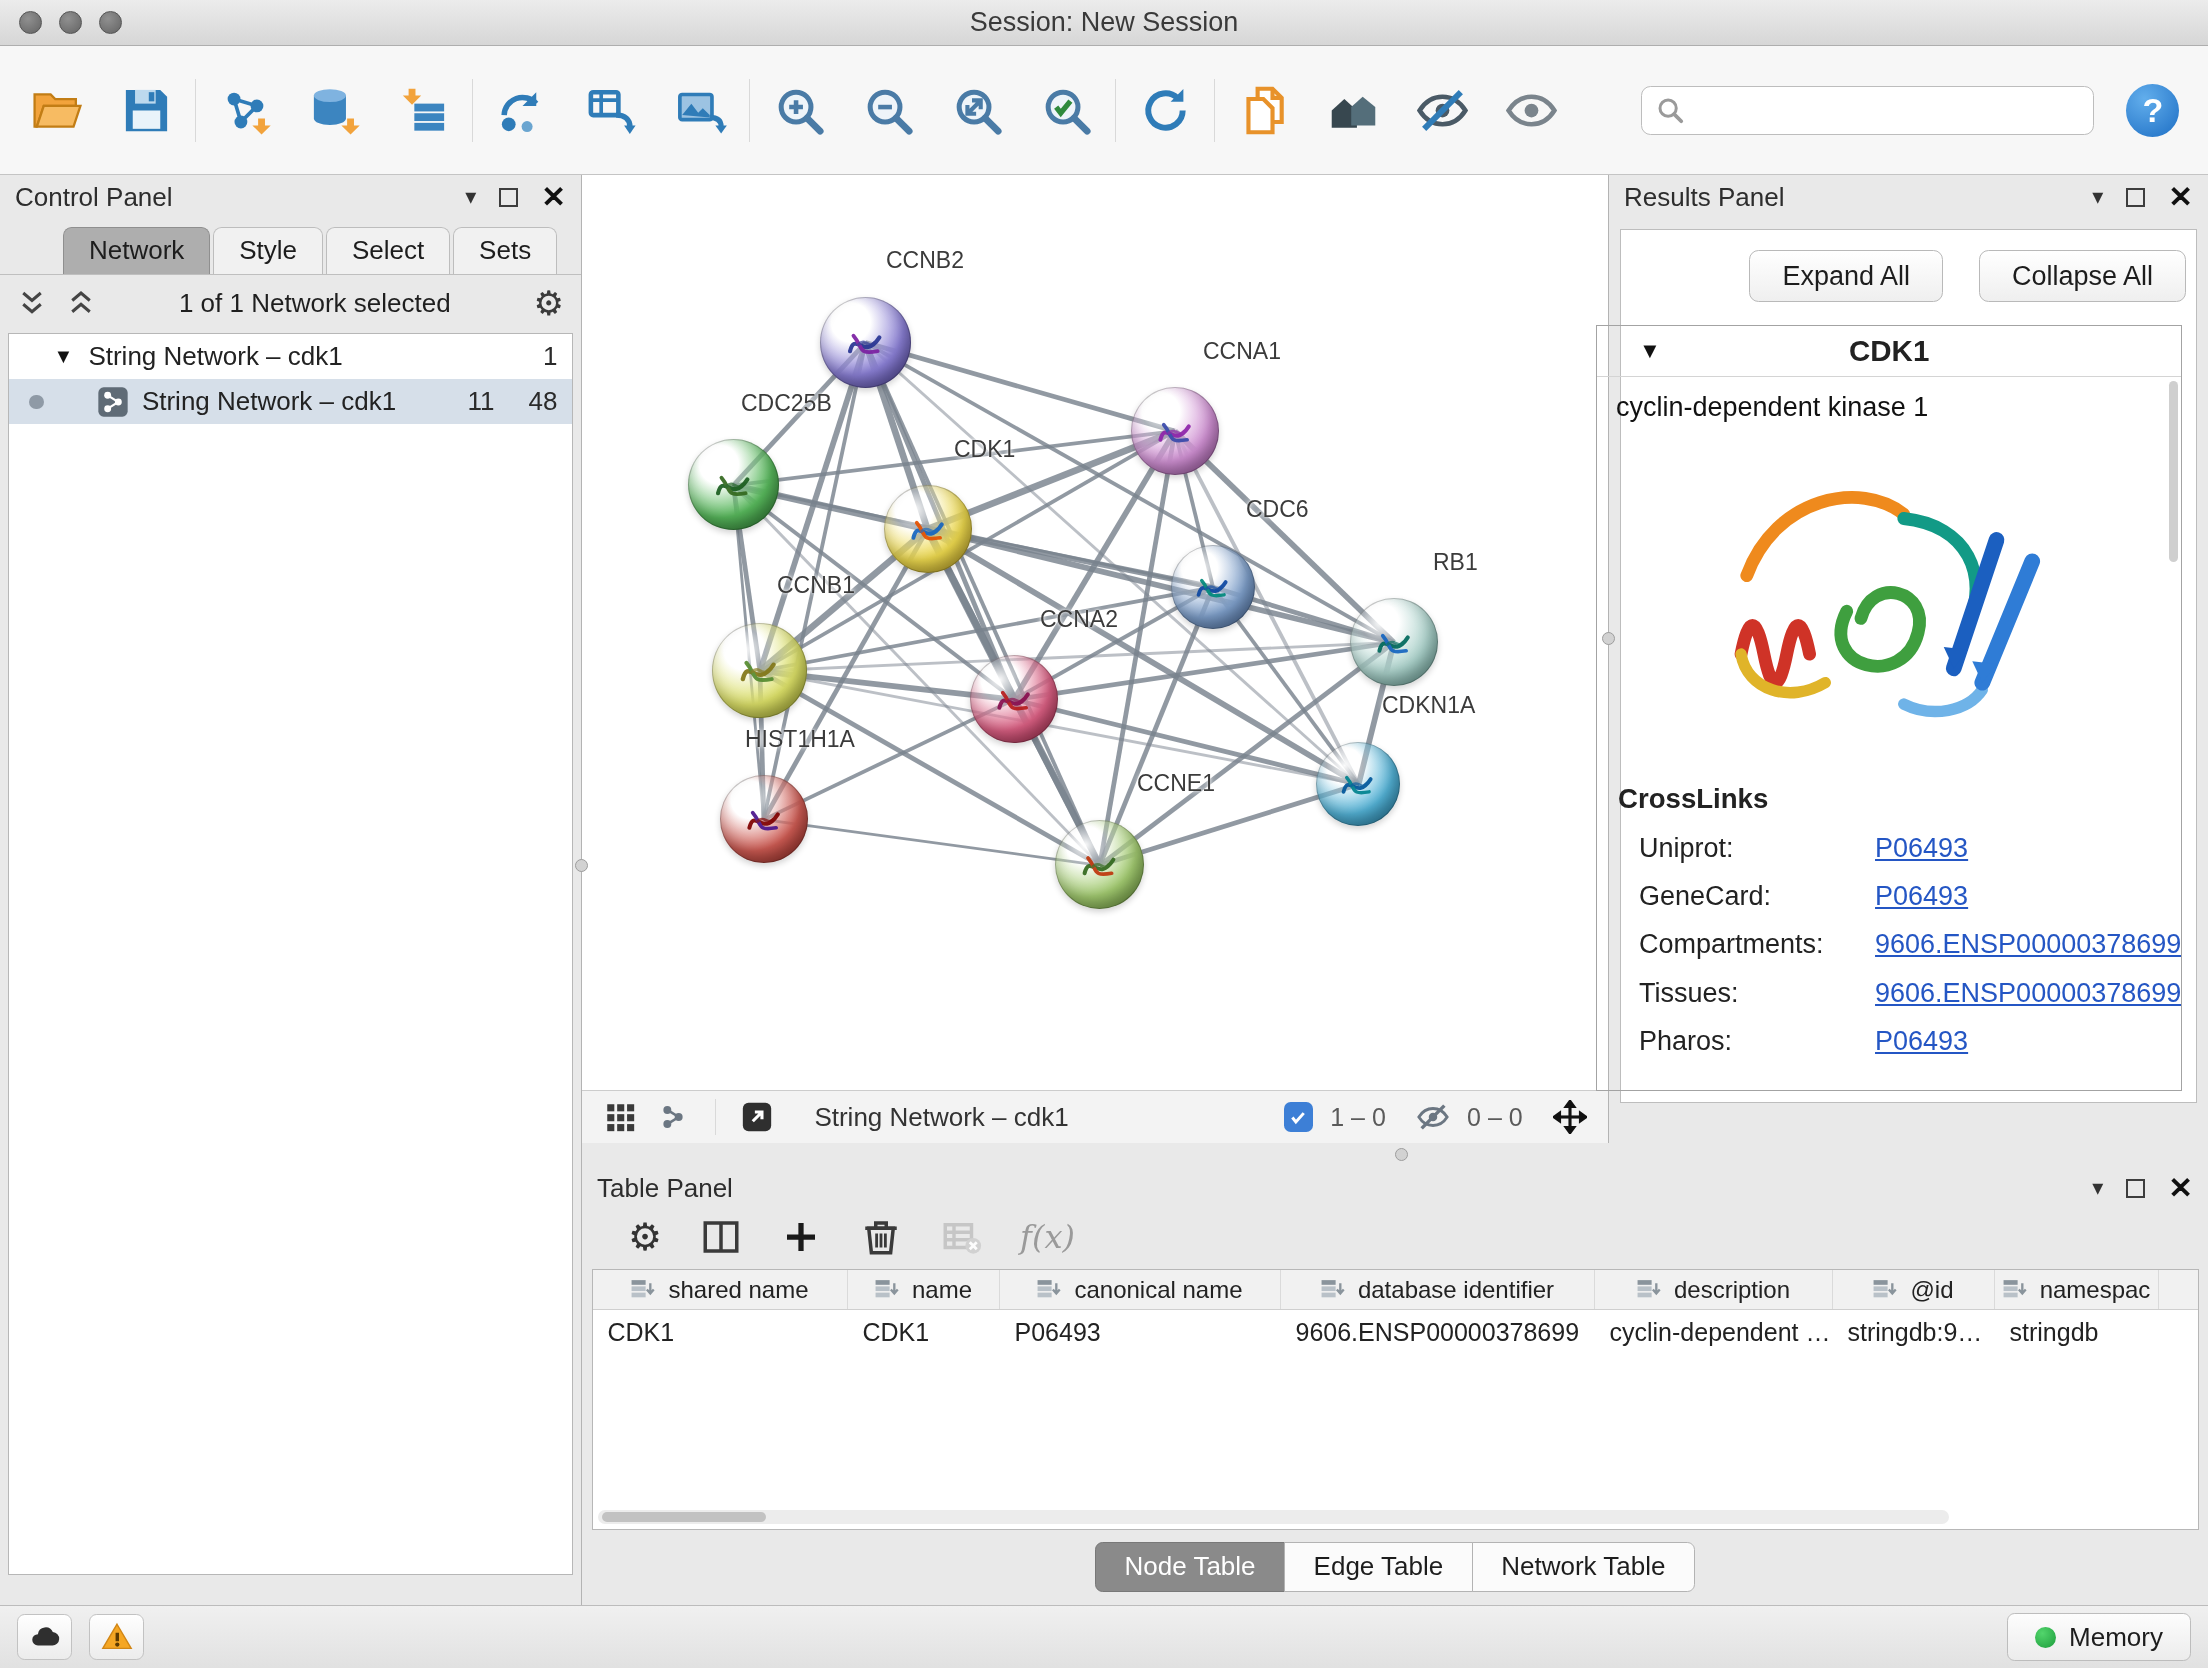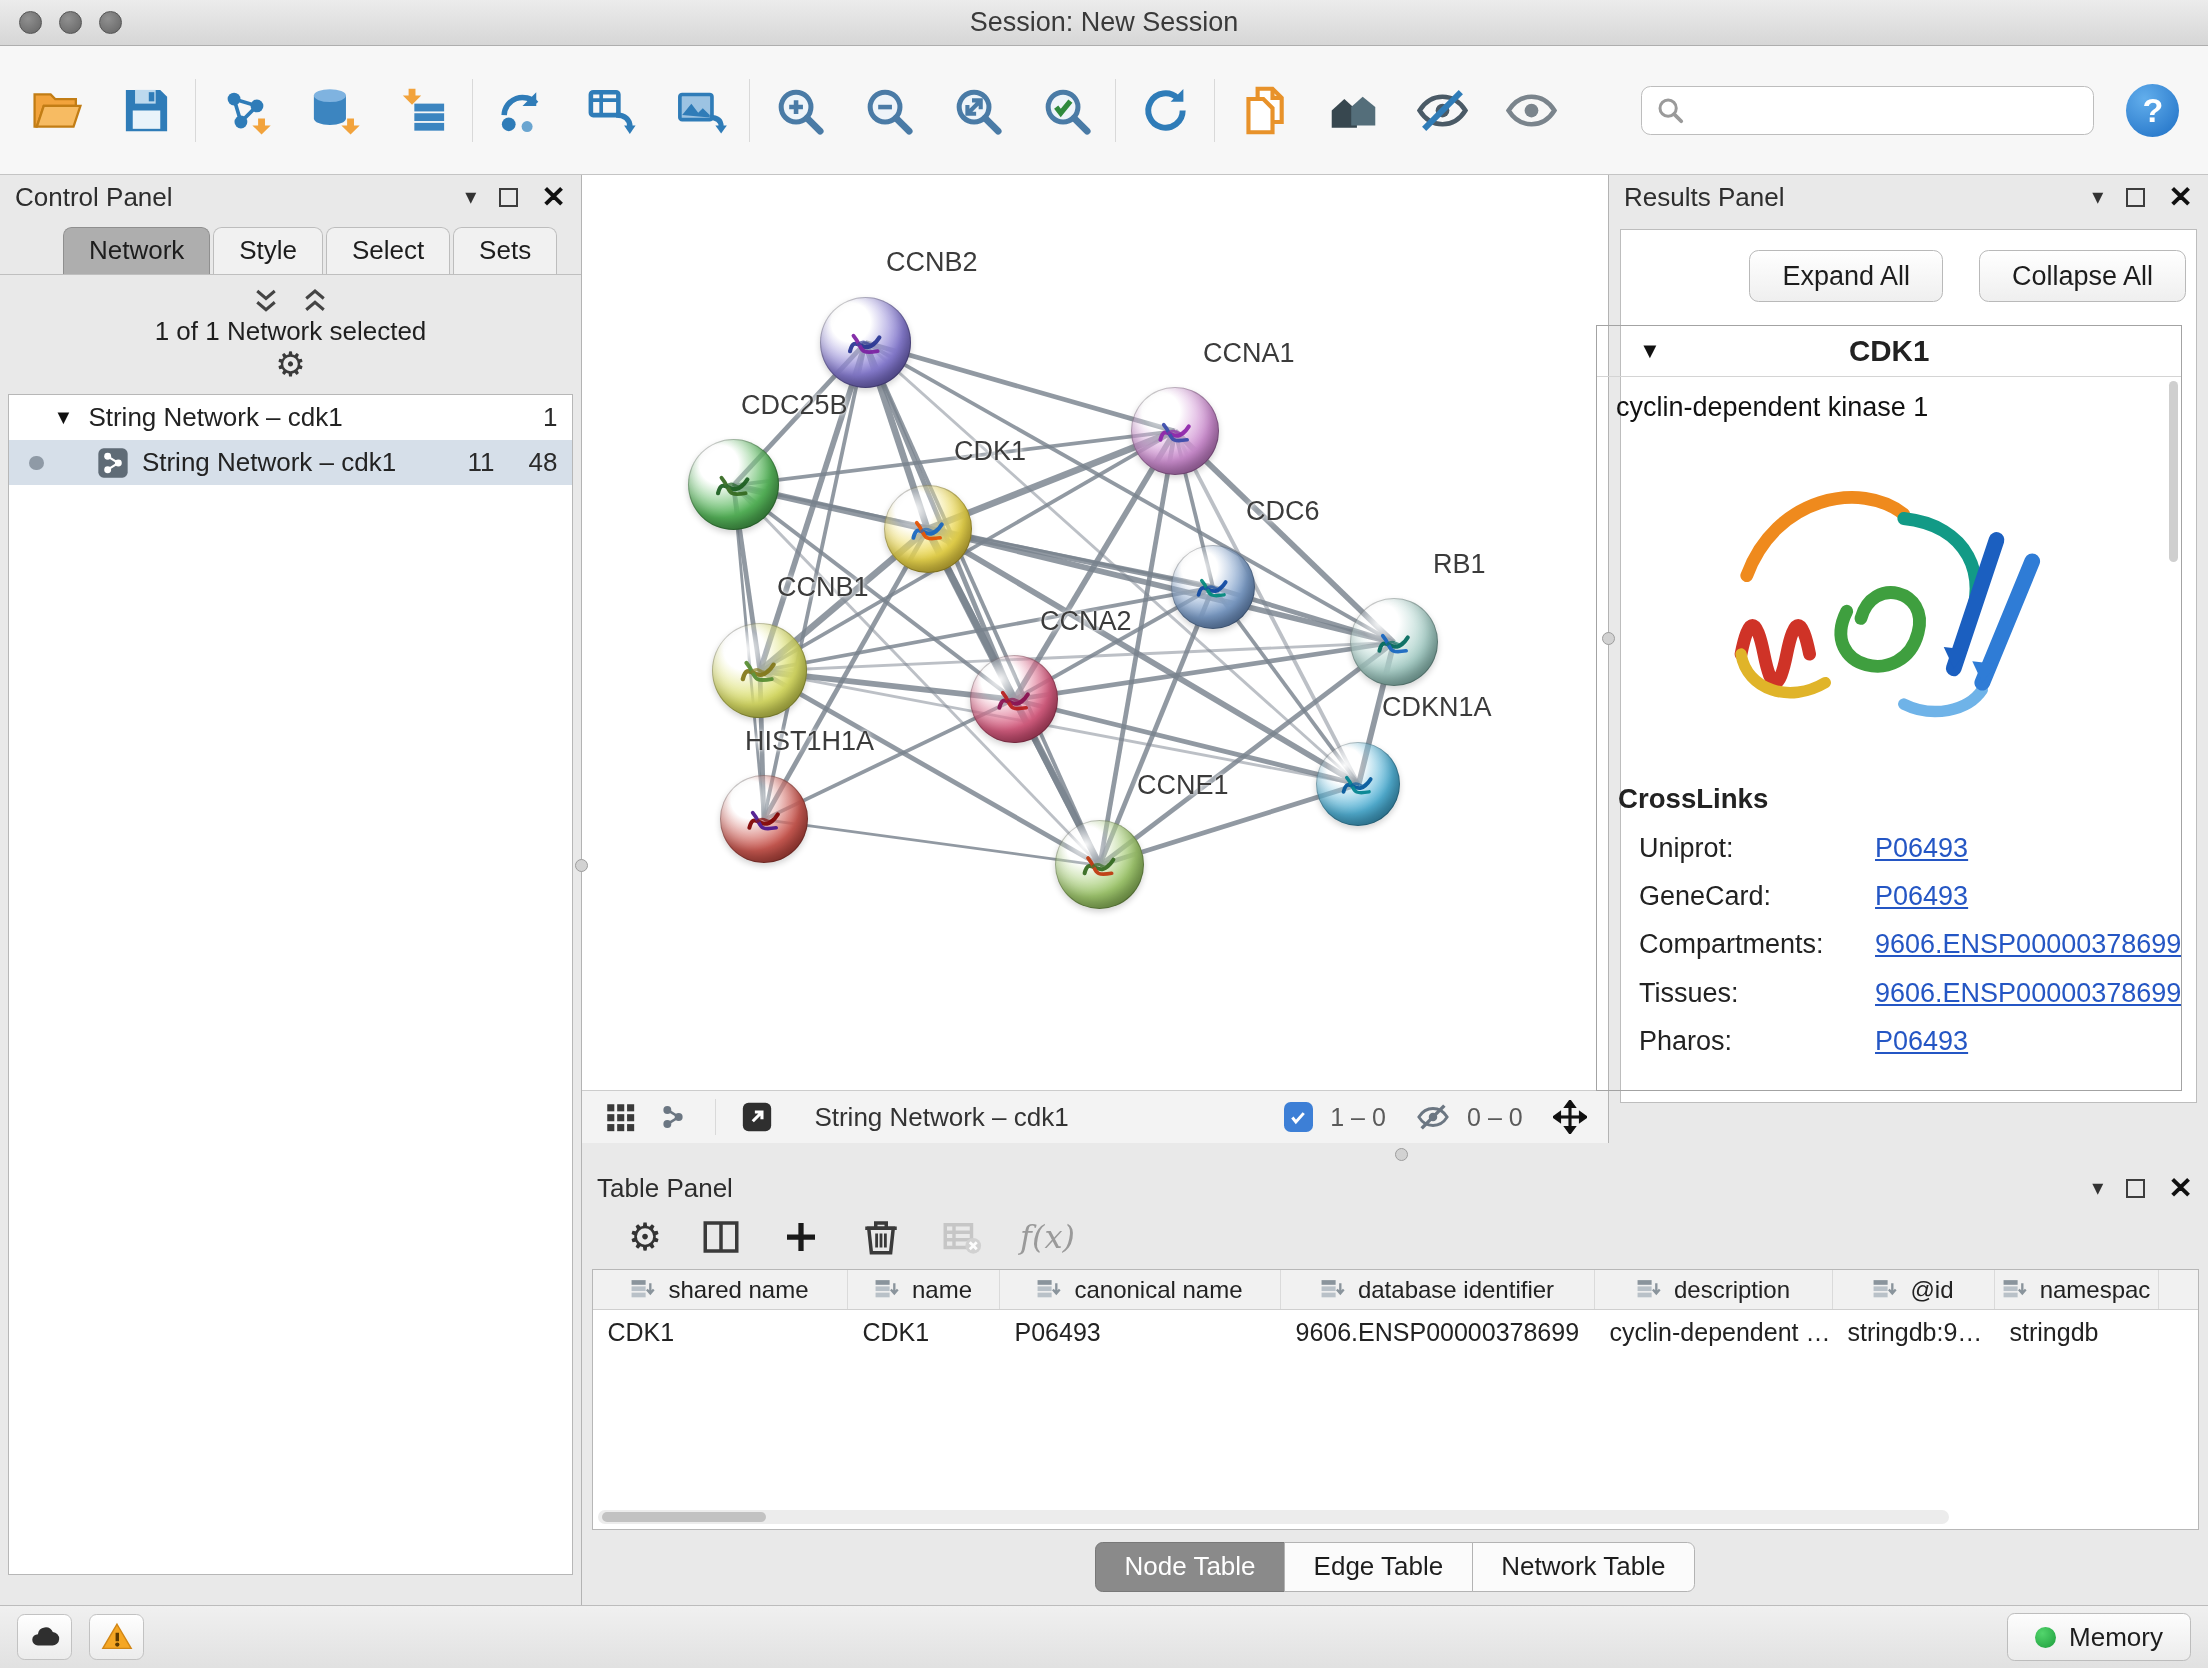--- a/index.html
+++ b/index.html
@@ -39,21 +39,21 @@
   .wi-float { font-size:22px; line-height:1; }
   .wi-max { width:19px; height:19px; border:2.9px solid #3d3d3d; display:inline-block; }
   .wi-close { font-size:29.5px; font-weight:bold; color:#101010; line-height:1; }
 
   
   .cpanel { width:582px; flex:none; border-right:1px solid #b3b3b3; display:flex; flex-direction:column; background:#e9e9e9; }
   .tabbar { display:flex; padding:7.6px 9.5px 0 63px; gap:2.9px; border-bottom:1px solid #bfbfbf; }
   .tab { padding:7.6px 25px; font-size:26px; border:1px solid #bdbdbd; border-bottom:none;
          border-radius:8.6px 8.6px 0 0; background:#f1f1f1; color:#1d1d1d; }
   .tab.sel { background:#aeaeae; border-color:#8f8f8f; }
-  .selrow { display:flex; align-items:center; padding:11.4px 17px 7.6px; font-size:26px; color:#1f1f1f;flex-direction:column; }
+  .selrow { display:flex; align-items:center; padding:11.4px 17px 7.6px; font-size:26px; color:#1f1f1f; }
   .chevs { display:flex; gap:19px; align-items:center; }
   .chevs svg { width:30px; height:30px; }
   .seltext { flex:1; text-align:center; }
   .gearchar { font-size:34px; color:#3a3a3a; line-height:1; }
   .tree { flex:1; margin:5.7px 7.6px 30px; background:#fff; border:1px solid #b7b7b7; font-size:26px; }
   .trow { display:flex; align-items:center; height:45px; padding:0 15px; }
   .trow.sel { background:#d6dfe9; }
   .tri { margin:0 15px 0 30px; font-size:20px; color:#111; }
   .seldot { width:14.3px; height:14.3px; border-radius:50%; background:#8f9aa6; margin:0 21px 0 5.7px; flex:none; }
   .sharei { width:32px; height:32px; margin-right:13.3px; flex:none; }
@@ -63,21 +63,21 @@
   
   .rightcol { flex:1; display:flex; flex-direction:column; }
   .toprow { display:flex; height:968px; flex:none; }
   .netwrap { flex:1; display:flex; flex-direction:column; background:#fff; }
   .netcanvas { flex:1; position:relative; overflow:hidden; background:#fff; }
   .edges { position:absolute; inset:0; width:100%; height:100%; }
   .net-node { position:absolute; border-radius:50%;
               box-shadow: inset -4.8px -8.6px 15px rgba(0,0,0,.30), inset 0 0 0 1px rgba(0,0,0,.20), 0 2.9px 6.7px rgba(0,0,0,.18);
               display:flex; align-items:center; justify-content:center; }
   .net-node svg { width:76%; height:76%; opacity:.92; }
-  .net-label { position:absolute; font-size:27px; color:#3b3b3b; white-space:nowrap;
+  .net-label { position:absolute; font-size:23px; color:#3b3b3b; white-space:nowrap;
                text-shadow:0 0 6.7px #fff, 0 0 2.9px #fff; }
   .netstatus { height:53px; flex:none; border-top:1px solid #cccccc; background:#f3f3f3;
                display:flex; align-items:center; padding:0 21px; gap:19px; font-size:25px; color:#4a4a4a; }
   .netstatus svg { width:34px; height:34px; }
   .ns-export { width:38px; height:38px; }
   .ns-title { margin-left:21px; color:#333; font-size:26px; }
   .ns-right { margin-left:auto; display:flex; align-items:center; gap:17px; }
   .ckbox { width:29.5px; height:29.5px; border-radius:6.7px; background:#3d7fd6; display:flex; align-items:center; justify-content:center; flex:none; }
   .ckbox svg { width:21px; height:21px; }
   .counter { color:#5a5a5a; margin-right:13.3px; }

